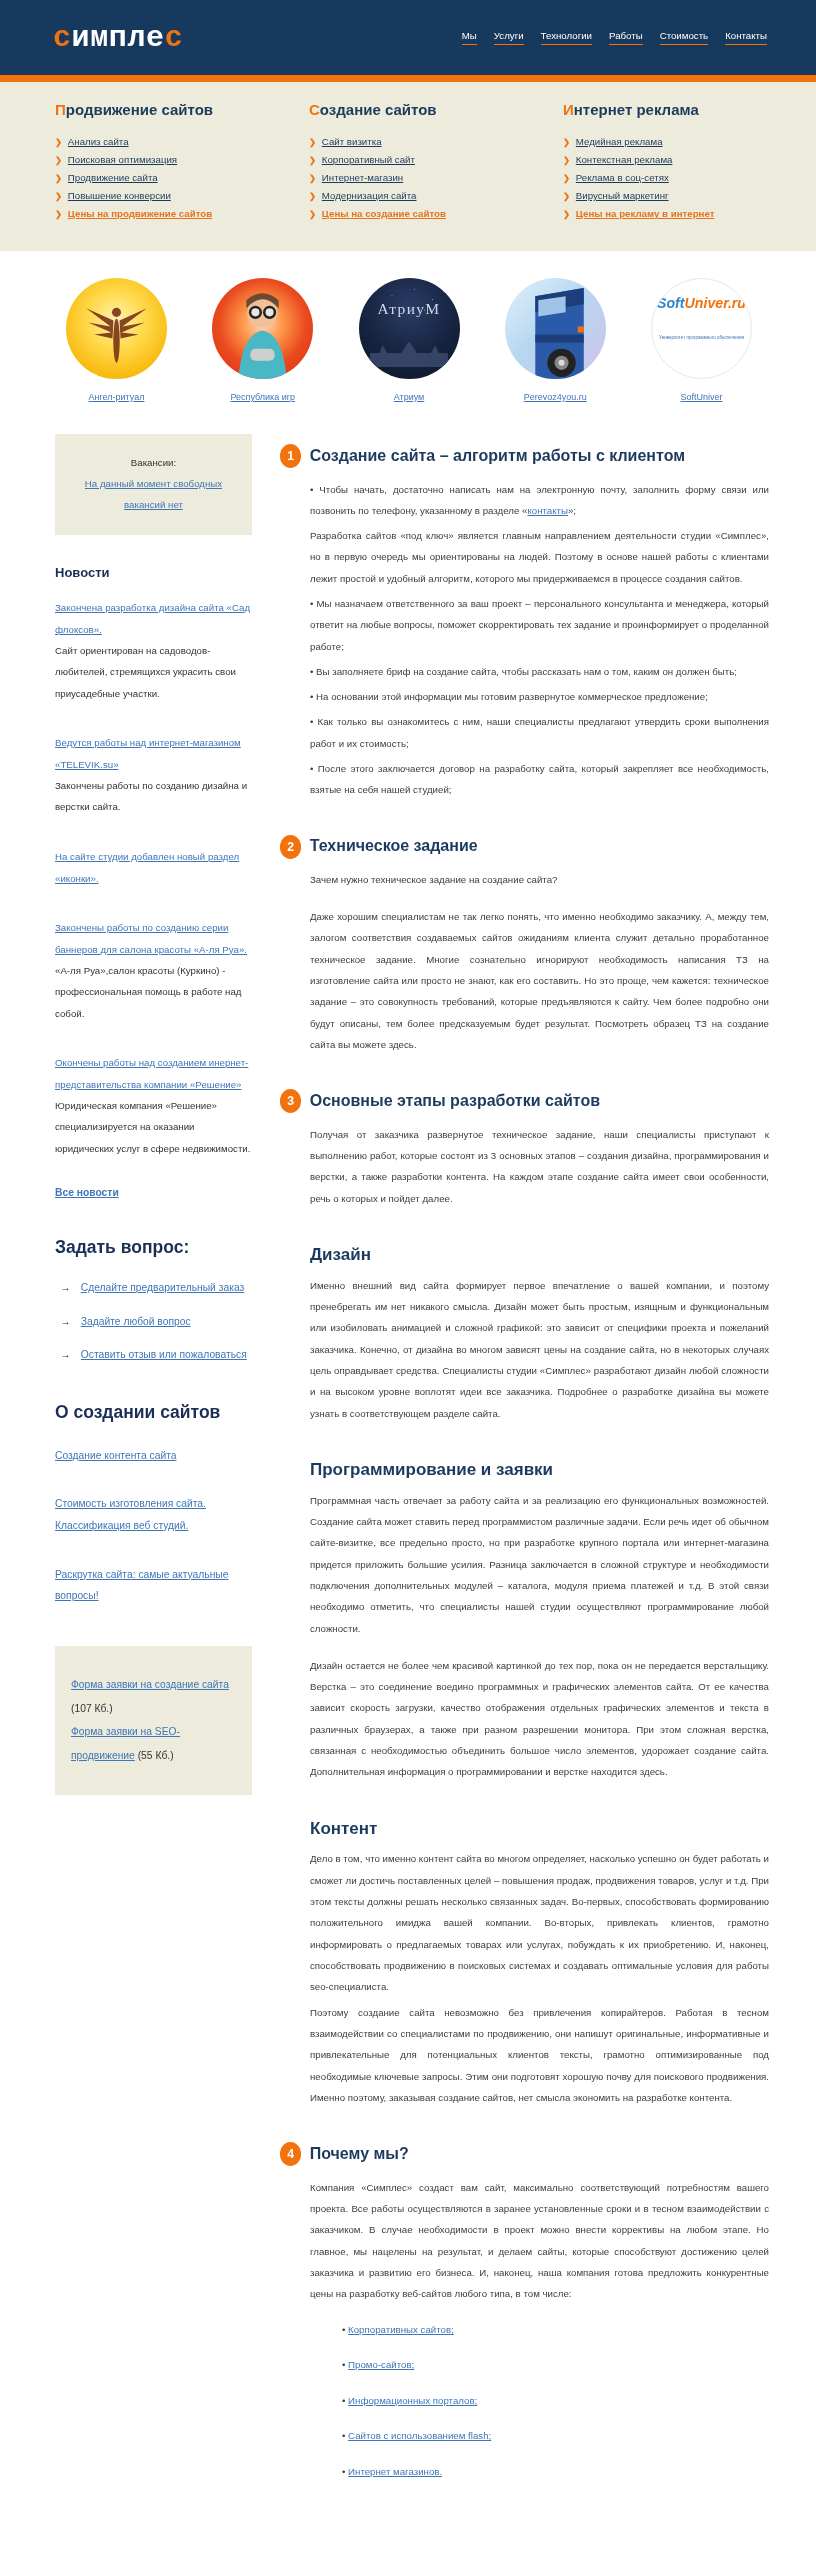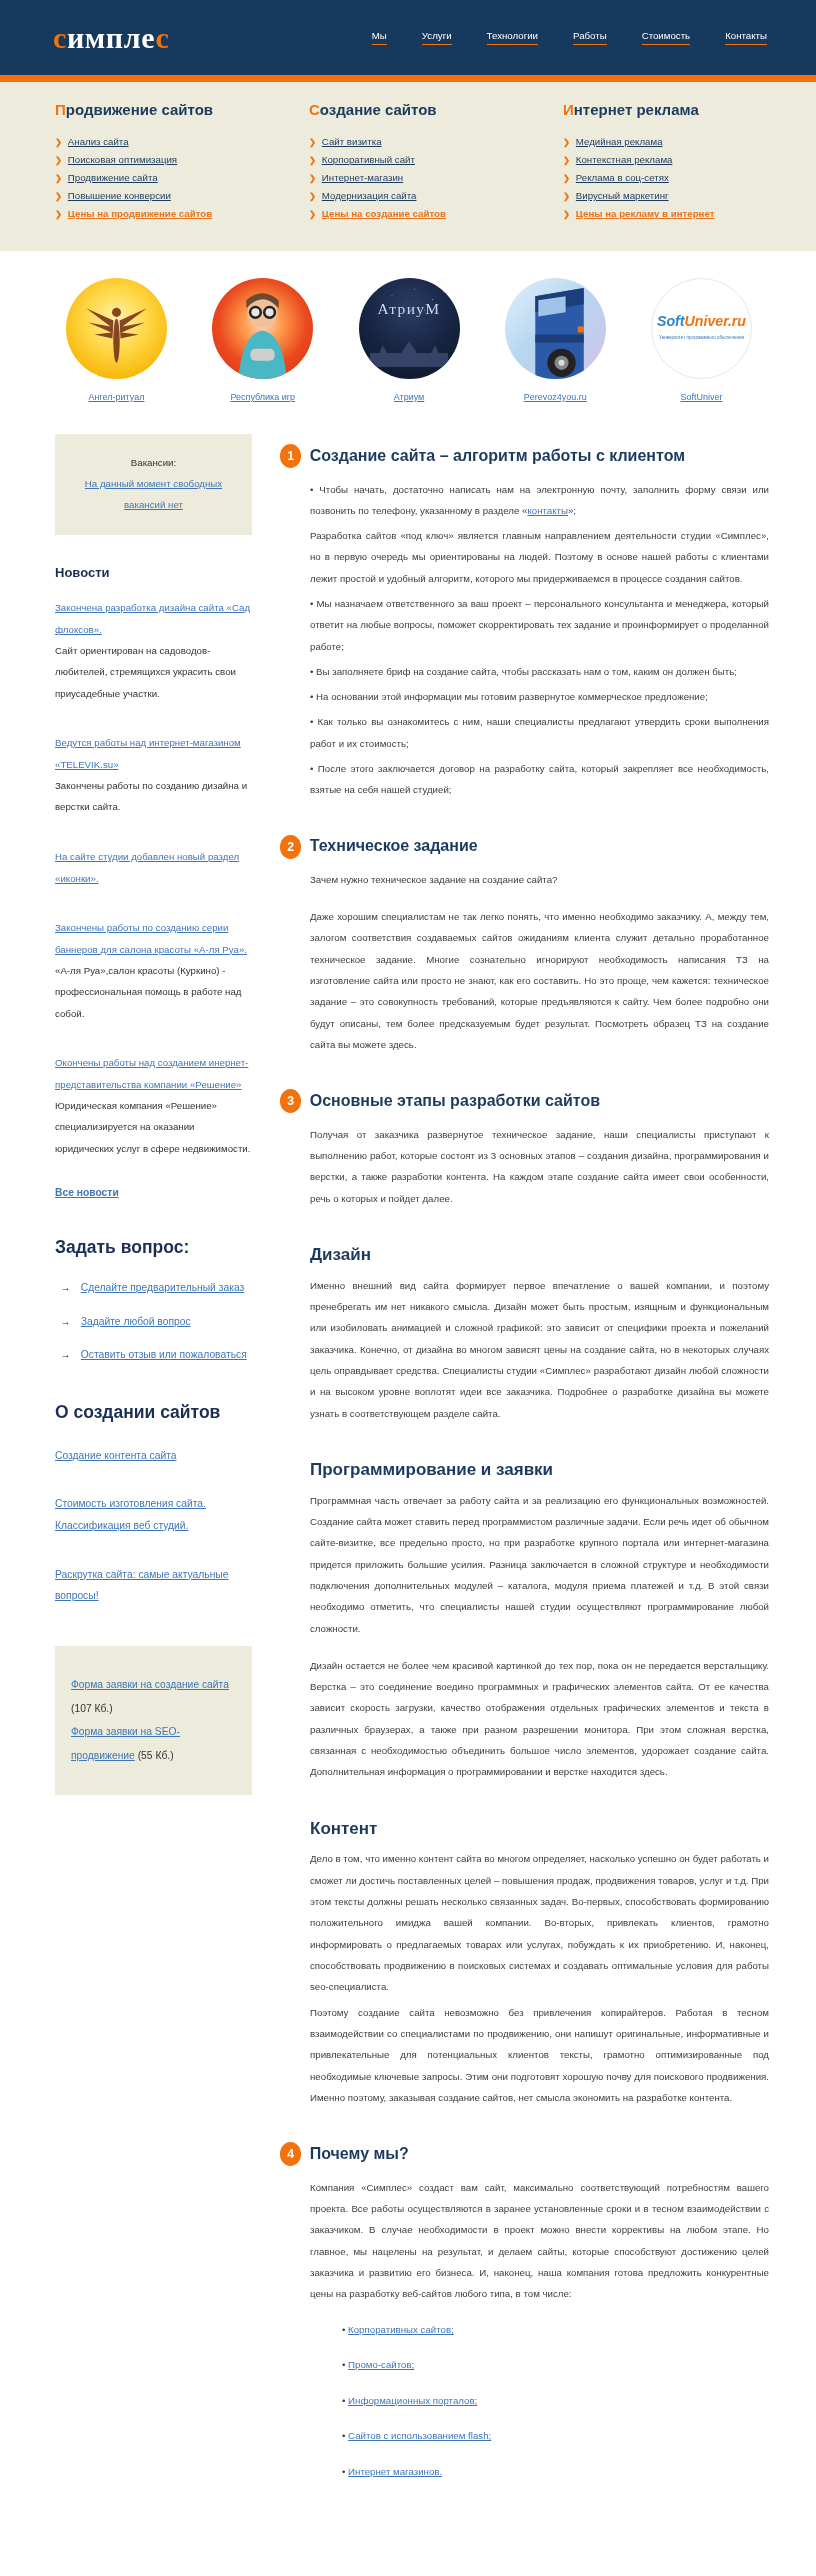--- a/index.html
+++ b/index.html
@@ -3,23 +3,23 @@
 <meta charset="utf-8">
 <title>симплес</title>
 <style>
   html,body{margin:0;padding:0;}
   body{width:817px;background:#ffffff;font-family:"Liberation Sans",sans-serif;color:#3d3d3d;}
   a{text-decoration:underline;cursor:pointer;}
 
   
   .header{background:#17395e;height:75px;display:flex;align-items:center;justify-content:space-between;
           padding:0 50px 0 53px;box-sizing:border-box;}
-  .logo{font-size:30px;font-weight:bold;letter-spacing:0.6px;font-family:Liberation Serif, serif;text-decoration:none;}
+  .logo{font-size:30px;font-weight:bold;letter-spacing:0.6px;font-family:Liberation Mono, monospace;text-decoration:none;}
   .logo .lo{color:#f2720e;} .logo .lw{color:#ffffff;}
-  .nav{display:flex;gap:35px;}
+  .nav{display:flex;gap:17px;}
   .nav a{color:#ffffff;font-size:9.7px;text-decoration:none;border-bottom:0.6px solid #f2720e;padding-bottom:2.6px;}
   .orange-bar{height:6.5px;background:#f2720e;}
 
   
   .services{background:#edecdc;padding:19.4px 0 24.6px 55px;display:flex;}
   .svc{width:281px;}
   .svc h2{font-size:15px;color:#1c3a5e;margin:0 0 18px;font-weight:bold;}
   .svc h2::first-letter{color:#f2720e;}
   .svc-list{list-style:none;margin:0;padding:0;}
   .svc-list li{margin-bottom:7.1px;display:flex;align-items:baseline;gap:5.8px;}
@@ -36,21 +36,21 @@
   .c2{background:radial-gradient(circle at 50% 45%,#ffd9c2 0%,#ff9a4c 26%,#ea4a1e 58%,#d92c12 100%);}
   .c3{background:radial-gradient(circle at 50% 30%,#2a3d66 0%,#16233f 55%,#0d1628 100%);}
   .c4{background:linear-gradient(135deg,#e2f1fd 0%,#b6d7f0 45%,#cfc3ea 100%);}
   .c5{background:#ffffff;border:0.6px solid #dfe9f2;box-sizing:border-box;}
   .c3 .atxt{position:absolute;top:22px;width:100%;text-align:center;color:#cfd6e6;
             font-family:"Liberation Serif",serif;font-size:15.5px;letter-spacing:1.3px;}
   .c3 .bld{position:absolute;bottom:11.6px;left:11.6px;right:11.6px;height:26px;background:#3c4a6e;
            clip-path:polygon(0 100%,0 45%,12% 45%,16% 15%,22% 45%,40% 45%,50% 0,60% 45%,78% 45%,84% 15%,88% 45%,100% 45%,100% 100%);opacity:.85;}
   .c3 .stars{position:absolute;top:11.6px;left:17px;width:1.3px;height:1.3px;background:#aebadc;border-radius:50%;
              box-shadow:15.5px 5.2px 0 #aebadc,38px -1.3px 0 #8fa0cc,56px 9px 0 #aebadc,67px 1.3px 0 #8fa0cc,26px 17px 0 #8fa0cc,48px 19.4px 0 #aebadc;}
-  .c5 .slogo{position:absolute;top:34px;width:100%;text-align:center;font-weight:bold;font-size:14.2px;font-style:italic;}
+  .c5 .slogo{position:absolute;top:16px;width:100%;text-align:center;font-weight:bold;font-size:14.2px;font-style:italic;}
   .c5 .slogo .sb{color:#2f86c8;} .c5 .slogo .so{color:#f2720e;}
   .c5 .ssub{position:absolute;top:56px;width:100%;text-align:center;font-size:4.5px;color:#3f76b8;}
   .pic-svg{position:absolute;inset:0;width:100%;height:100%;}
 
   
   .content{display:flex;padding:23px 47px 0 55px;box-sizing:border-box;}
   .sidebar{width:197px;margin-right:28px;flex-shrink:0;}
   .main{width:489px;}
 
   .vacancy{background:#edecdc;padding:19.4px 16px;font-size:9.7px;line-height:2.15;color:#333;text-align:center;}

